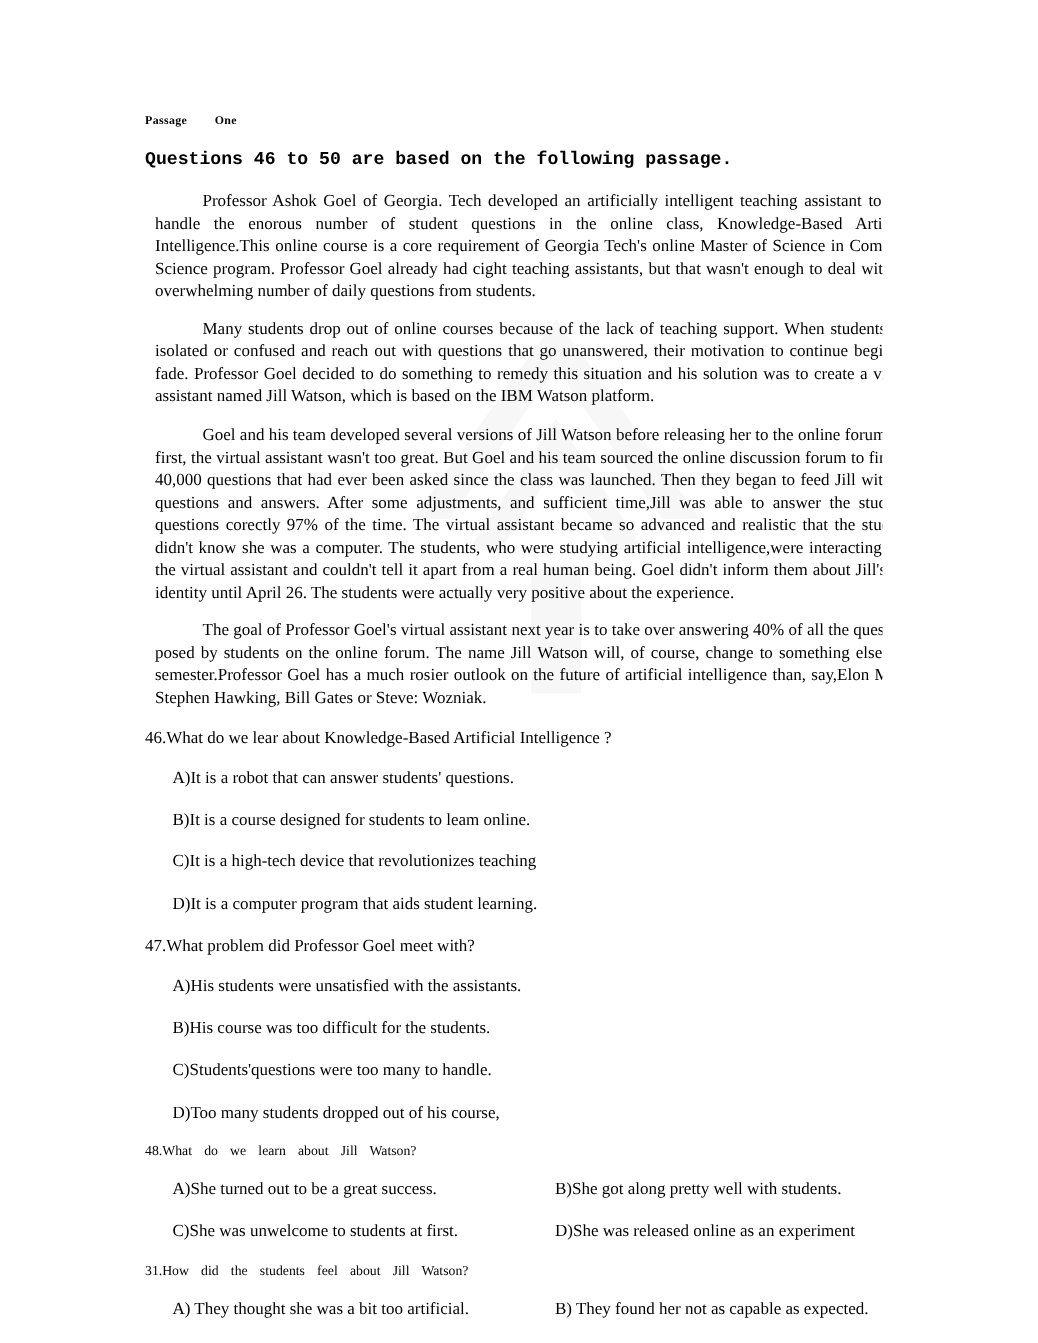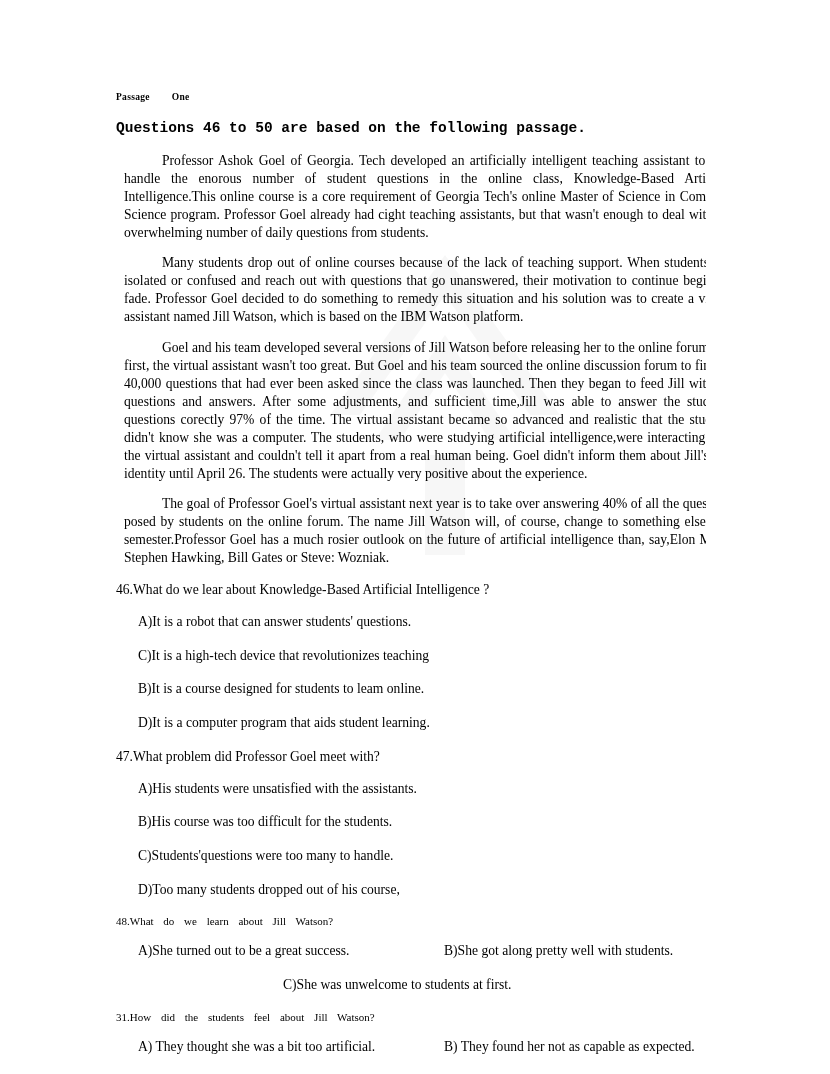--- a/index.html
+++ b/index.html
@@ -135,22 +135,22 @@
     <p class="para">Professor Ashok Goel of Georgia. Tech developed an artificially intelligent teaching assistant to help handle the enorous number of student questions in the online class, Knowledge-Based Artificial Intelligence.This online course is a core requirement of Georgia Tech's online Master of Science in Computer Science program. Professor Goel already had cight teaching assistants, but that wasn't enough to deal with the overwhelming number of daily questions from students.</p>
     <p class="para">Many students drop out of online courses because of the lack of teaching support. When students feel isolated or confused and reach out with questions that go unanswered, their motivation to continue begins to fade. Professor Goel decided to do something to remedy this situation and his solution was to create a virtual assistant named Jill Watson, which is based on the IBM Watson platform.</p>
     <p class="para">Goel and his team developed several versions of Jill Watson before releasing her to the online forums. At first, the virtual assistant wasn't too great. But Goel and his team sourced the online discussion forum to find all 40,000 questions that had ever been asked since the class was launched. Then they began to feed Jill with the questions and answers. After some adjustments, and sufficient time,Jill was able to answer the students' questions corectly 97% of the time. The virtual assistant became so advanced and realistic that the students didn't know she was a computer. The students, who were studying artificial intelligence,were interacting with the virtual assistant and couldn't tell it apart from a real human being. Goel didn't inform them about Jill's true identity until April 26. The students were actually very positive about the experience.</p>
     <p class="para">The goal of Professor Goel's virtual assistant next year is to take over answering 40% of all the questions posed by students on the online forum. The name Jill Watson will, of course, change to something else next semester.Professor Goel has a much rosier outlook on the future of artificial intelligence than, say,Elon Musk, Stephen Hawking, Bill Gates or Steve: Wozniak.</p>
 
     <div class="qblock">
       <div class="qstem">
         <span class="num">46.</span><span>What do we lear about Knowledge-Based Artificial Intelligence ?</span>
       </div>
       <div class="opt-single">A)It is a robot that can answer students' questions.</div>
+      <div class="opt-single">B)It is a course designed for students to leam online.</div>
       <div class="opt-single">C)It is a high-tech device that revolutionizes teaching</div>
-      <div class="opt-single">B)It is a course designed for students to leam online.</div>
       <div class="opt-single">D)It is a computer program that aids student learning.</div>
     </div>
 
     <div class="qblock">
       <div class="qstem">
         <span class="num">47.</span><span>What problem did Professor Goel meet with?</span>
       </div>
       <div class="opt-single">A)His students were unsatisfied with the assistants.</div>
       <div class="opt-single">B)His course was too difficult for the students.</div>
       <div class="opt-single">C)Students'questions were too many to handle.</div>
@@ -160,20 +160,21 @@
     <div class="qblock">
       <div class="qstem spaced">
         <span class="num">48.</span><span>What do we learn about Jill Watson?</span>
       </div>
       <div class="opt-row">
         <div class="col-a">A)She turned out to be a great success.</div>
         <div class="col-b">B)She got along pretty well with students.</div>
       </div>
       <div class="opt-row">
         <div class="col-a">C)She was unwelcome to students at first.</div>
+        <div class="col-b">D)She was released online as an experiment</div>
       </div>
     </div>
 
     <div class="qblock">
       <div class="qstem spaced">
         <span class="num">31.</span><span>How did the students feel about Jill Watson?</span>
       </div>
       <div class="opt-row">
         <div class="col-a">A) They thought she was a bit too artificial.</div>
         <div class="col-b">B) They found her not as capable as expected.</div>

